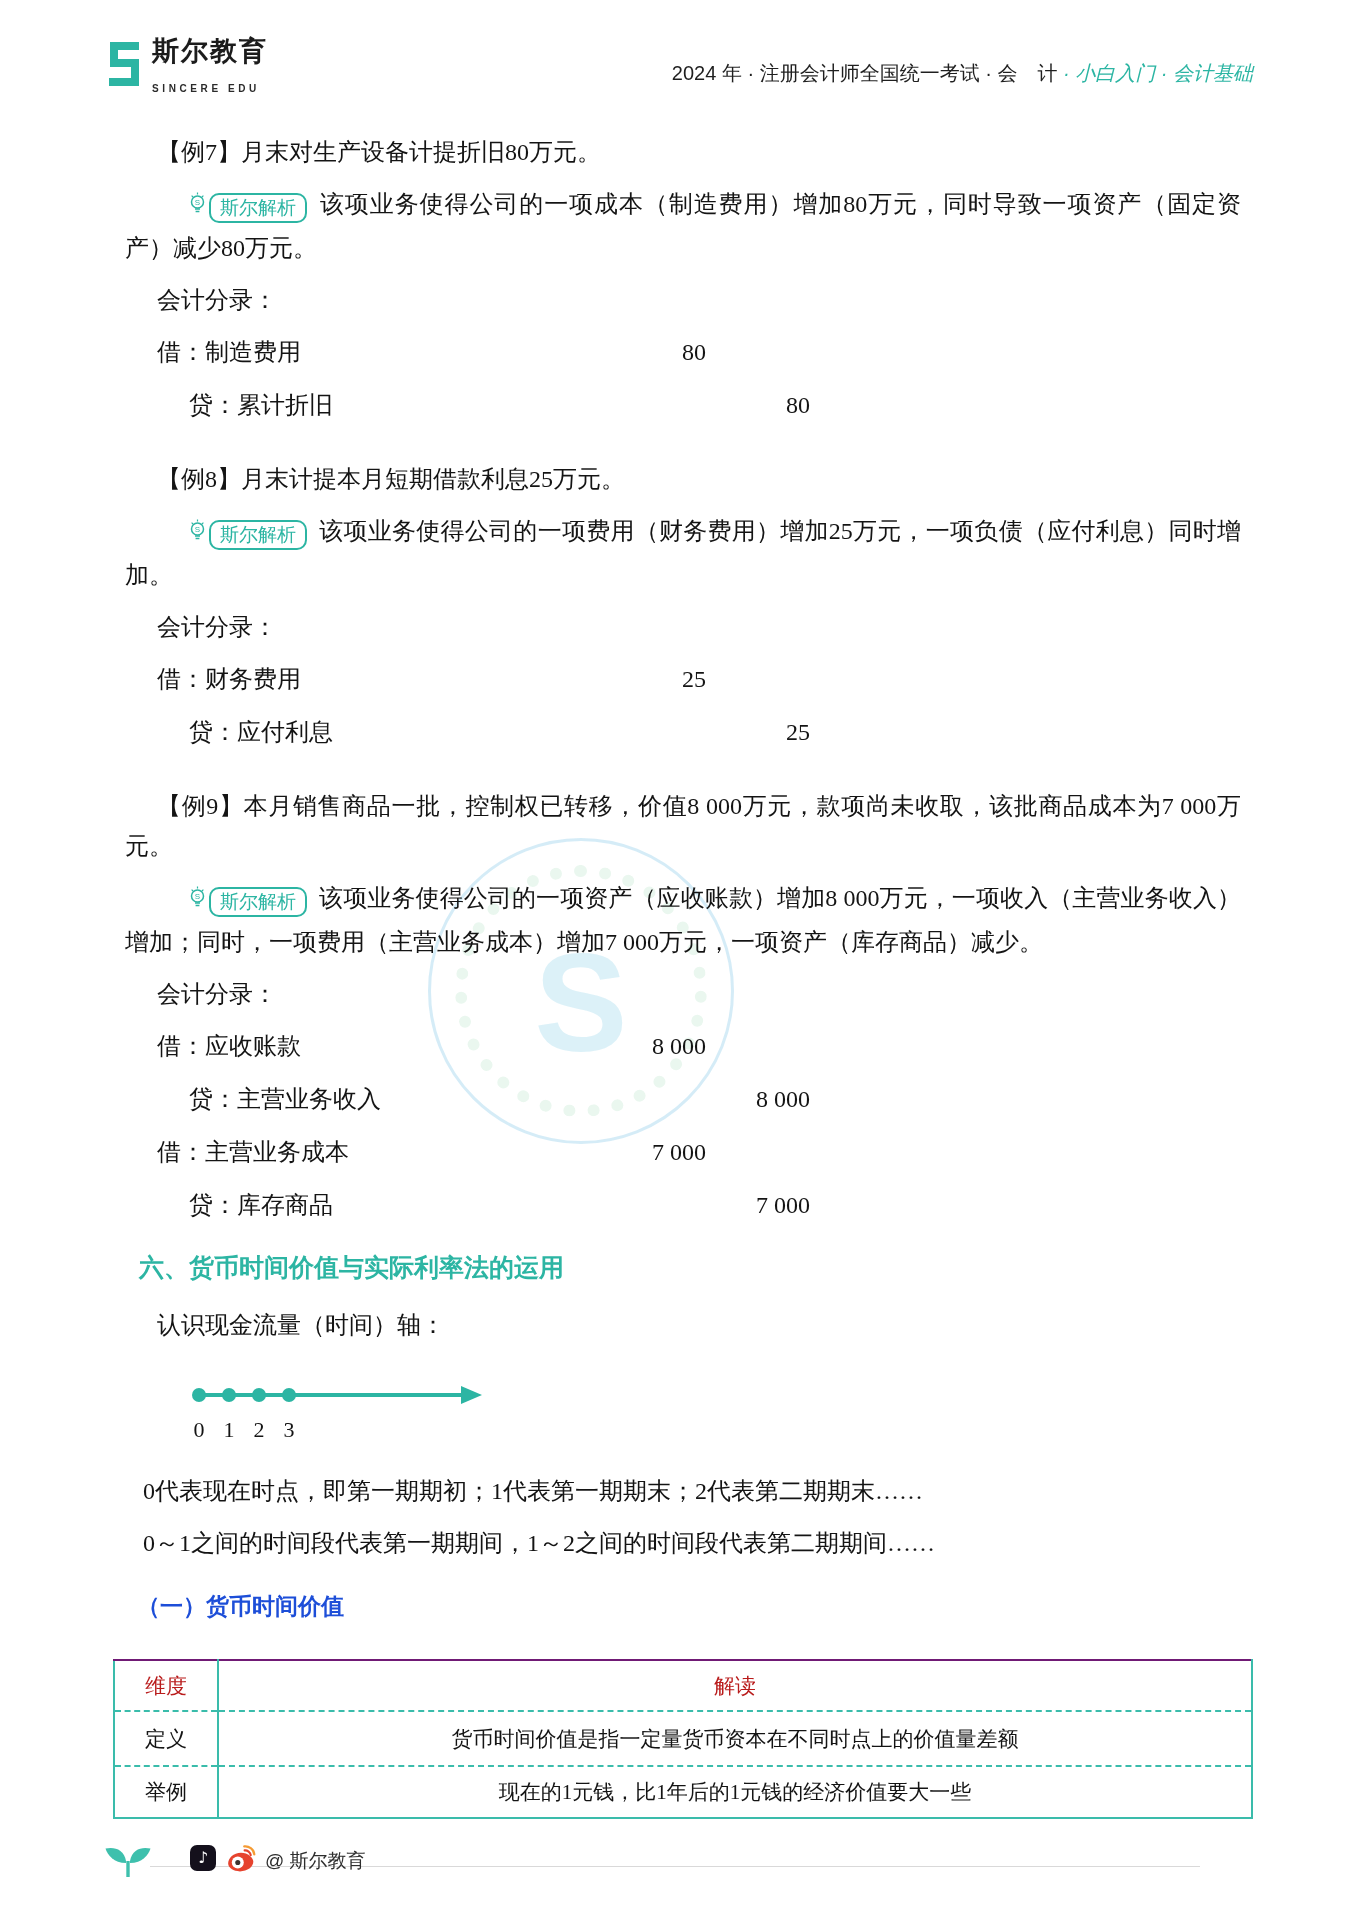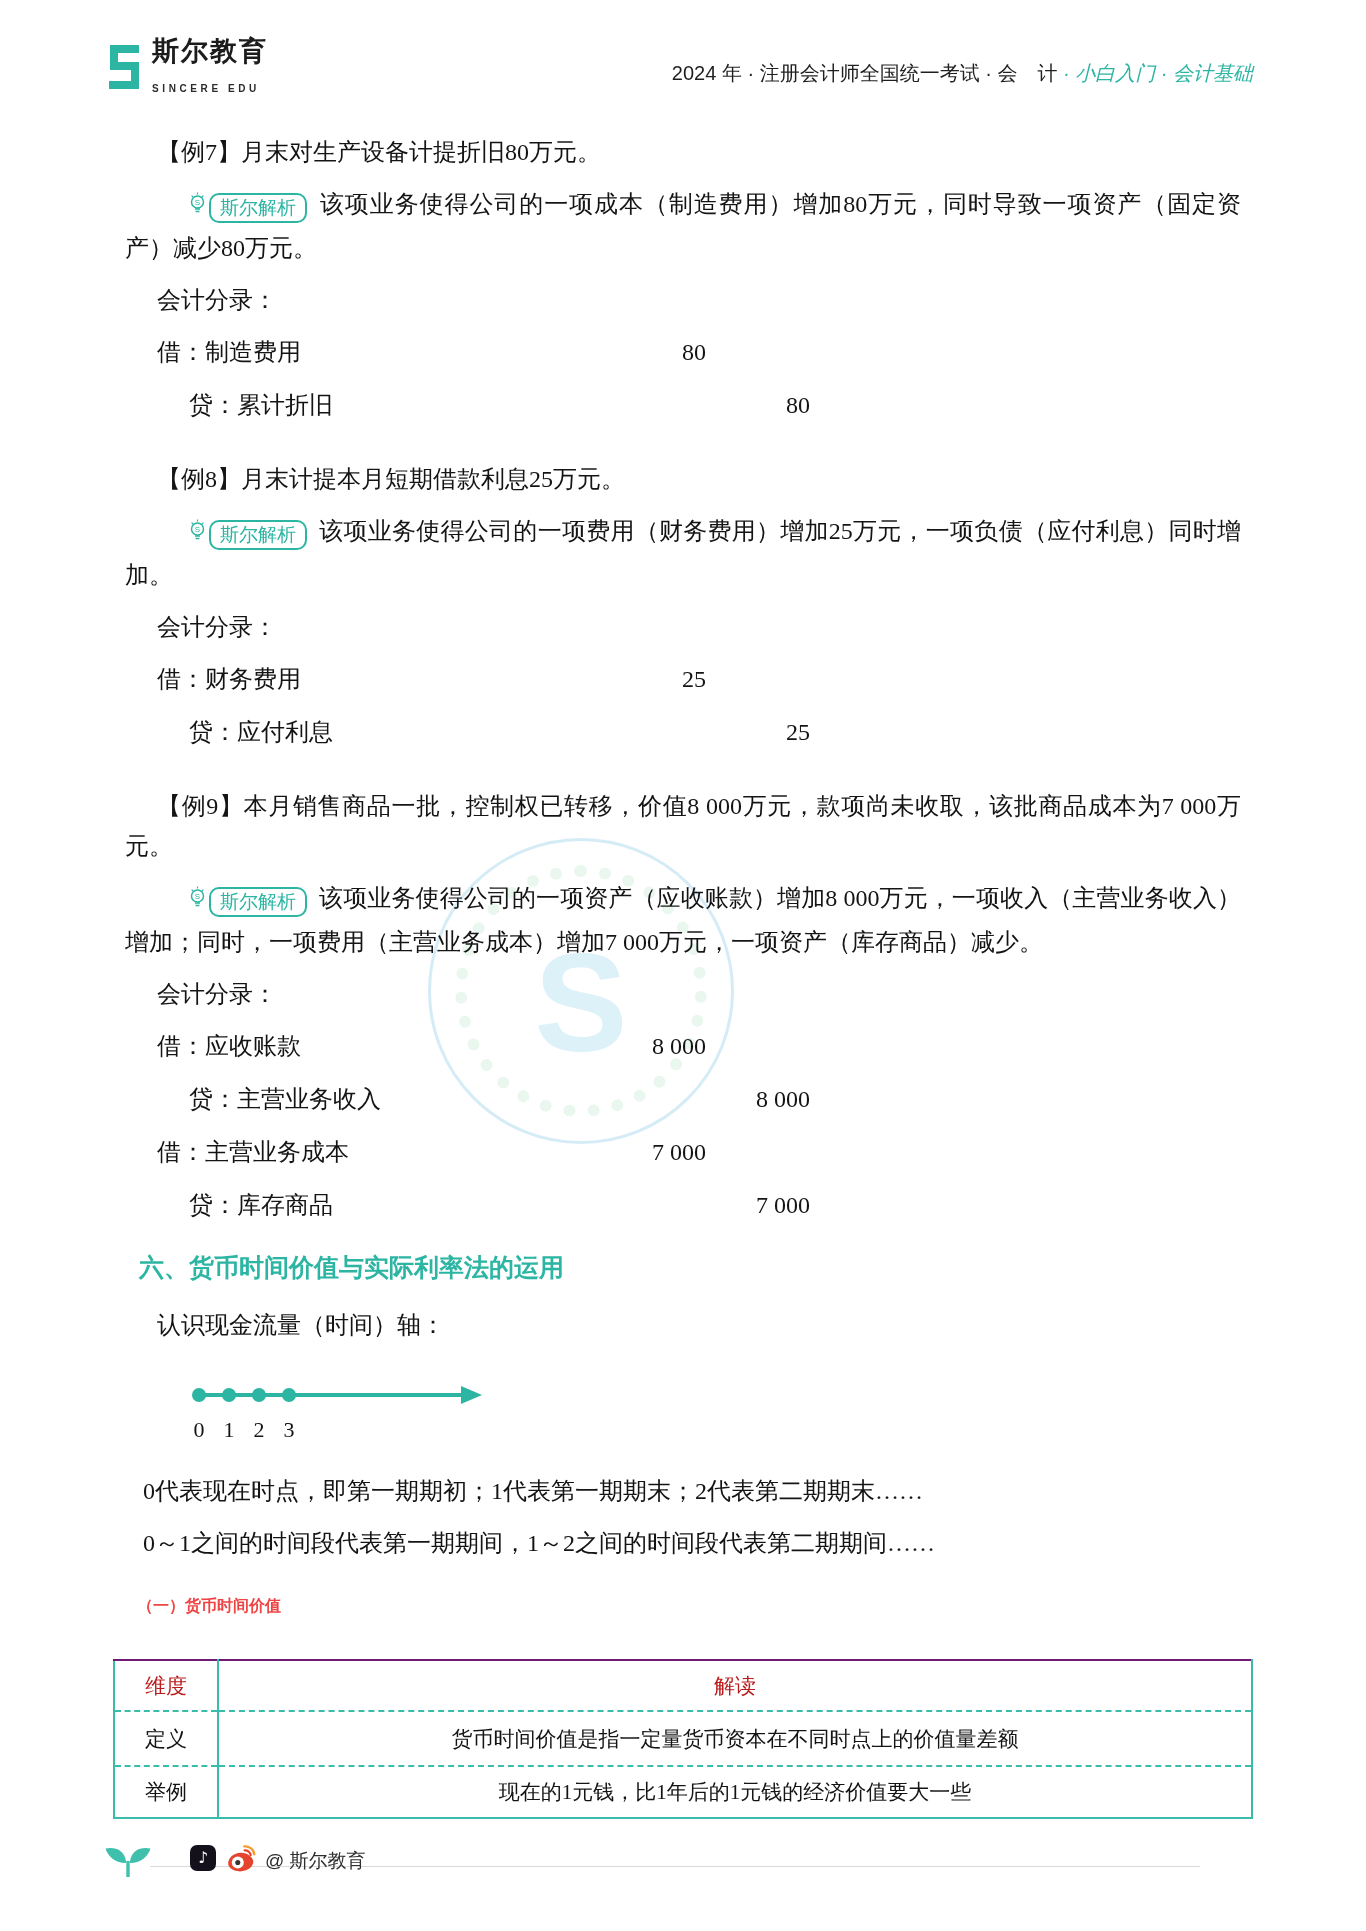--- a/index.html
+++ b/index.html
@@ -1,21 +1,21 @@
 <!DOCTYPE html>
 <html><head>
 <meta charset="utf-8">
 <style>
   html,body{margin:0;padding:0;background:#ffffff;}
   .page{position:relative;width:1366px;height:1931px;background:#fff;overflow:hidden;
         font-family:"Liberation Serif",serif;color:#141414;}
 
   
   .header{position:absolute;left:105px;top:34px;right:113px;height:60px;}
-  .logo{position:absolute;left:0;top:2px;display:flex;align-items:flex-end;}
+  .logo{position:absolute;left:0;top:2px;display:flex;align-items:center;}
   .logo-mark{flex:0 0 auto;margin-right:9px;}
   .logo-texts{display:flex;flex-direction:column;}
   .logo-cn{font-family:"Liberation Sans",sans-serif;font-weight:700;font-size:27px;
            letter-spacing:2px;color:#1c1c1c;line-height:30px;}
   .logo-en{font-family:"Liberation Sans",sans-serif;font-weight:700;font-size:10px;
            letter-spacing:3.6px;color:#2b2b2b;line-height:13px;margin-top:16px;}
   .header-title{position:absolute;right:0;top:26px;font-family:"Liberation Sans",sans-serif;
                 font-size:20px;color:#1f1f1f;white-space:nowrap;}
   .header-title .teal{color:#2cb5a3;font-style:italic;}
 
@@ -44,22 +44,22 @@
   
   .jiexi{display:inline-flex;align-items:center;margin-right:12px;vertical-align:-4px;}
   .jiexi .bulb{margin-right:3px;}
   .jiexi-label{border:2px solid #2cb5a3;border-radius:10px;padding:0 9px;color:#2cb5a3;
                font-family:"Liberation Sans",sans-serif;font-size:19px;line-height:26px;
                text-indent:0;white-space:nowrap;}
 
   
   .section-title{font-family:"Liberation Sans",sans-serif;font-weight:700;color:#2cb5a3;
                  font-size:25px;line-height:46px;margin:18px 0 0 26px !important;}
-  .subsection-title{font-family:"Liberation Sans",sans-serif;font-weight:700;color:#ef4444;
-                 font-size:16px;line-height:42px;margin:22px 0 0 24px !important;}
+  .subsection-title{font-family:"Liberation Sans",sans-serif;font-weight:700;color:#1d4ed8;
+                 font-size:23px;line-height:42px;margin:22px 0 0 24px !important;}
   .timeline-intro{line-height:40px;text-indent:32px;margin-top:15px !important;}
   .note{line-height:40px;margin-left:30px !important;}
   .note.first{margin-top:12px !important;}
 
   
   .timeline{margin:28px 0 0 78px;height:86px;position:relative;}
   .tick-labels{position:absolute;left:0;top:44px;display:flex;}
   .tick-labels span{display:inline-block;width:16px;margin-right:14px;text-align:center;
                     font-size:22px;}
 

